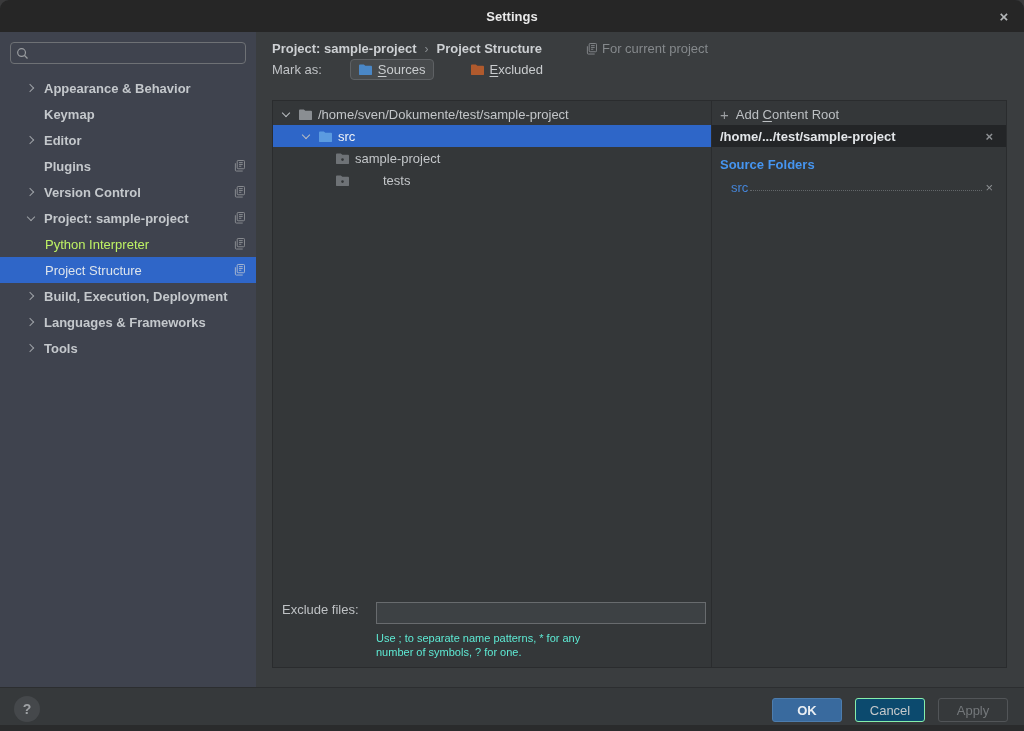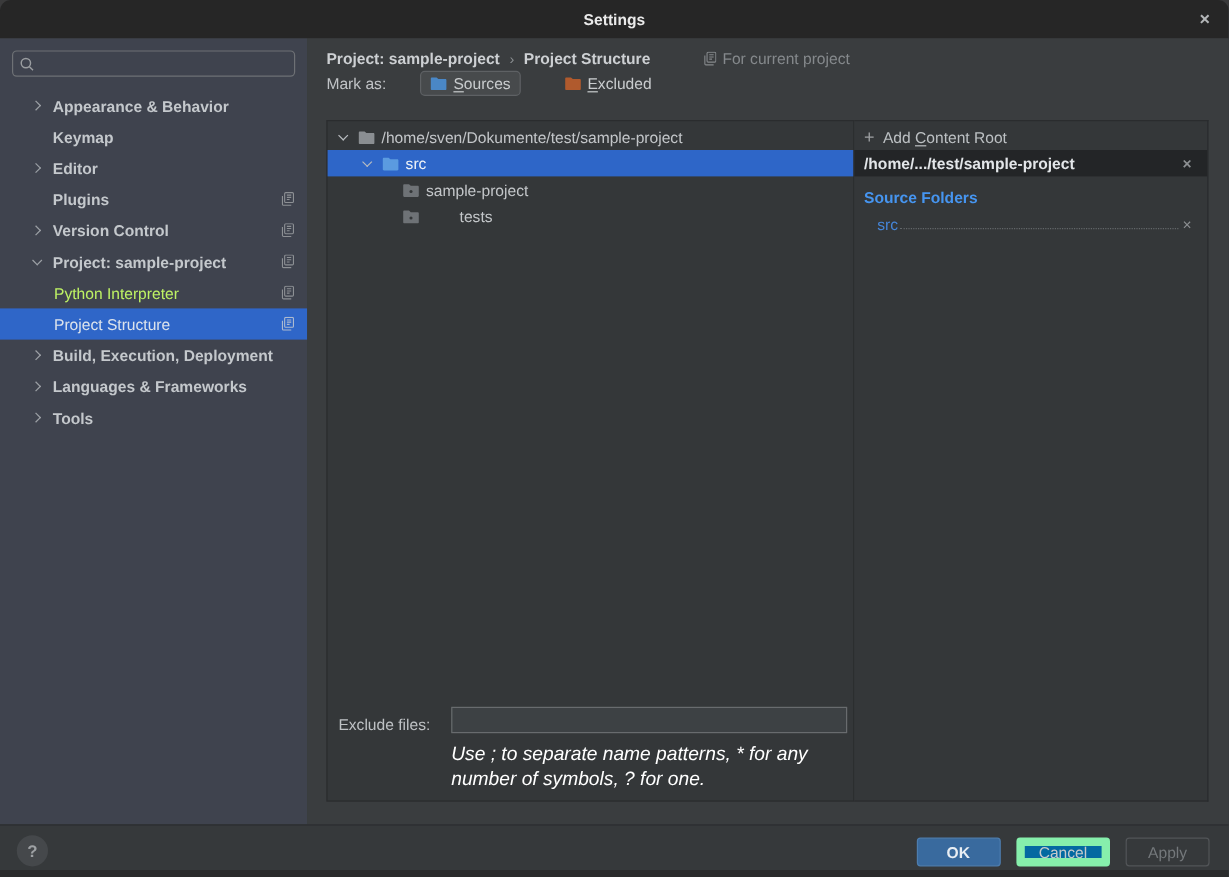--- a/index.html
+++ b/index.html
@@ -38,40 +38,40 @@
   .mn{text-decoration:underline;text-underline-offset:2px;}
   
   .treepanel{position:absolute;left:16px;top:68px;width:440px;bottom:19px;background:#343739;border:1px solid #2a2c2e;padding-top:2px;}
   .rightpanel{position:absolute;left:456px;top:68px;width:295px;bottom:19px;background:#343739;border:1px solid #2a2c2e;border-left:none;padding-top:2px;}
   .trow{height:22px;display:flex;align-items:center;gap:5px;color:#c3c6c9;cursor:default;white-space:nowrap;}
   .trow.sel{background:#2e66c8;color:#eff3f7;}
   .trow .chev::before{border-color:#b9bdc1;}
   .folder{flex:0 0 15px;}
   
   .exclude{position:absolute;left:0;right:0;bottom:7px;}
-  .exrow{display:flex;align-items:flex-end;padding-left:9px;}
+  .exrow{display:flex;align-items:flex-start;padding-left:9px;}
   .exlabel{width:94px;color:#bec1c4;}
   .exinput{width:330px;height:22px;background:#3d4144;border:1px solid #686b6e;color:#d0d3d6;font:13px "Liberation Sans",sans-serif;padding:0 5px;outline:none;}
-  .exhint{margin:7px 8px 0 103px;color:#ffffff;font-size:16px;line-height:1.32;font-style:italic;}
+  .exhint{margin:7px 8px 0 103px;color:#5eead4;font-size:11px;line-height:1.32;}
   
   .addrow{height:22px;display:flex;align-items:center;gap:7px;padding:0 8px;color:#bcc0c3;cursor:default;}
   .plus{color:#9da0a3;font-size:15px;line-height:1;}
   .rootrow{height:22px;background:#232527;display:flex;align-items:center;padding:0 13px 0 8px;color:#e3e6e9;font-weight:bold;cursor:default;}
   .x-btn{margin-left:auto;color:#8d9093;font-size:13px;cursor:default;}
   .sftitle{margin:10px 0 3px 8px;color:#4695f0;font-weight:bold;}
   .sfrow{height:20px;display:flex;align-items:flex-end;padding:0 13px 0 19px;color:#4585d8;cursor:default;}
   .leader{flex:1;border-bottom:1px dotted #63676a;margin:0 3px 4px 2px;}
   
   .footer{position:absolute;left:0;right:0;bottom:0;height:44px;background:#36393b;border-top:1px solid #2c2e30;}
   .footer::after{content:"";position:absolute;left:0;right:0;bottom:0;height:6px;background:#2a2b2c;}
   .help{position:absolute;left:14px;top:8px;width:26px;height:26px;border-radius:50%;background:#45484b;color:#9ea1a4;display:flex;align-items:center;justify-content:center;font-weight:bold;font-size:14px;cursor:default;}
   .btns{position:absolute;right:16px;top:10px;display:flex;gap:13px;}
   .btn{min-width:70px;height:24px;border-radius:3px;display:flex;align-items:center;justify-content:center;padding:0 12px;cursor:default;}
   .btn.ok{background:#396a9e;border:1px solid #4d7dae;color:#e9eef3;font-weight:bold;}
-  .btn.cancel{background:#0369a1;border:7px solid #86efac;color:#c6c9cb;}
+  .btn.cancel{background:#0c4a6e;border:1px solid #86efac;color:#c6c9cb;}
   .btn.apply{background:transparent;border:1px solid #525558;color:#74787b;}
 </style>
 </head>
 <body>
 
 <div id="window">
 
   <div class="titlebar">
     <span class="title">Settings</span>
     <span class="close-btn">×</span>

